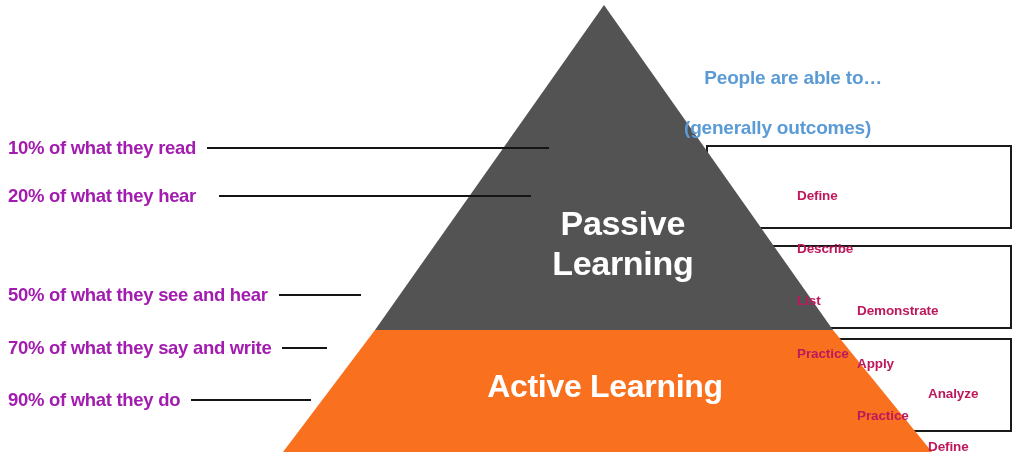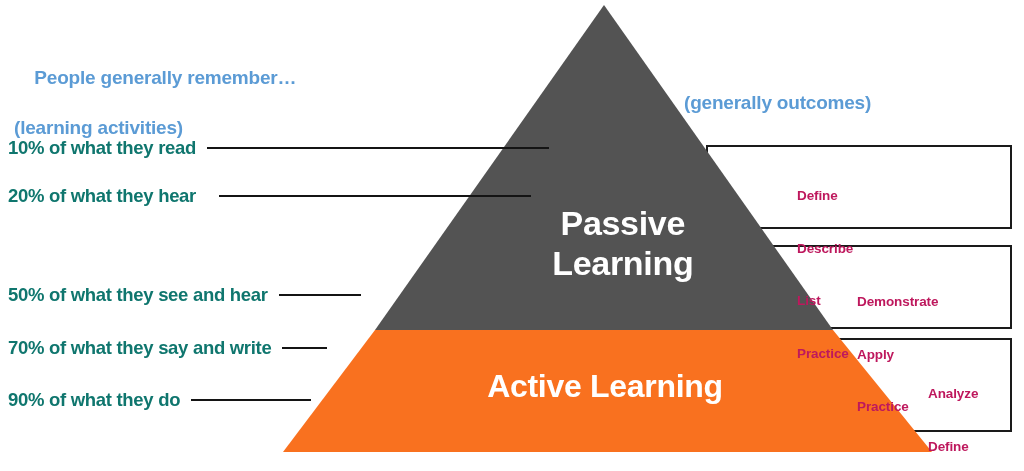--- a/index.html
+++ b/index.html
@@ -64,21 +64,21 @@
     position: absolute;
     left: 8px;
     height: 22px;
     display: flex;
     align-items: center;
     white-space: nowrap;
   }
   .activity-text {
     font-size: 18.5px;
     font-weight: bold;
-    color: #0f766e;
+    color: #a21caf;
     letter-spacing: -0.3px;
   }
   .leader {
     height: 0;
     border-top: 2.5px solid #141414;
     margin-left: 11px;
   }
 
   
   .outcome-box {
@@ -113,25 +113,22 @@
 
     <polygon points="604,5 833,330 375,330" fill="#535353"></polygon>
   </svg>
 
   <div class="pyr-label" id="label-passive">
     <span>Passive</span>
     <span>Learning</span>
   </div>
   <div class="pyr-label" id="label-active">Active Learning</div>
 
-  <div class="col-header" id="header-left">
-    <span class="hline1">People generally remember…</span>
-    <span class="hline2">(learning activities)</span>
-  </div>
   <div class="col-header" id="header-right">
+    <span class="hline1">People are able to…</span>
     <span class="hline2">(generally outcomes)</span>
   </div>
 
   <div class="activity-row" style="top:137px;">
     <span class="activity-text">10% of what they read</span>
     <span class="leader" style="width:342px;"></span>
   </div>
 
   <div class="activity-row" style="top:185px;gap:12px;">
     <span class="activity-text">20% of what they hear</span>
@@ -154,21 +151,21 @@
     <span class="leader" style="width:120px;"></span>
   </div>
 
   <div class="outcome-list" style="left:797px; top:152px;">
     <span>Define</span>
     <span>Describe</span>
     <span>List</span>
     <span>Practice</span>
   </div>
 
-  <div class="outcome-list" style="left:857px; top:258px;">
+  <div class="outcome-list" style="left:857px; top:267px;">
     <span>Demonstrate</span>
     <span>Apply</span>
     <span>Practice</span>
   </div>
 
   <div class="outcome-list" style="left:928px; top:350px;">
     <span>Analyze</span>
     <span>Define</span>
     
     

